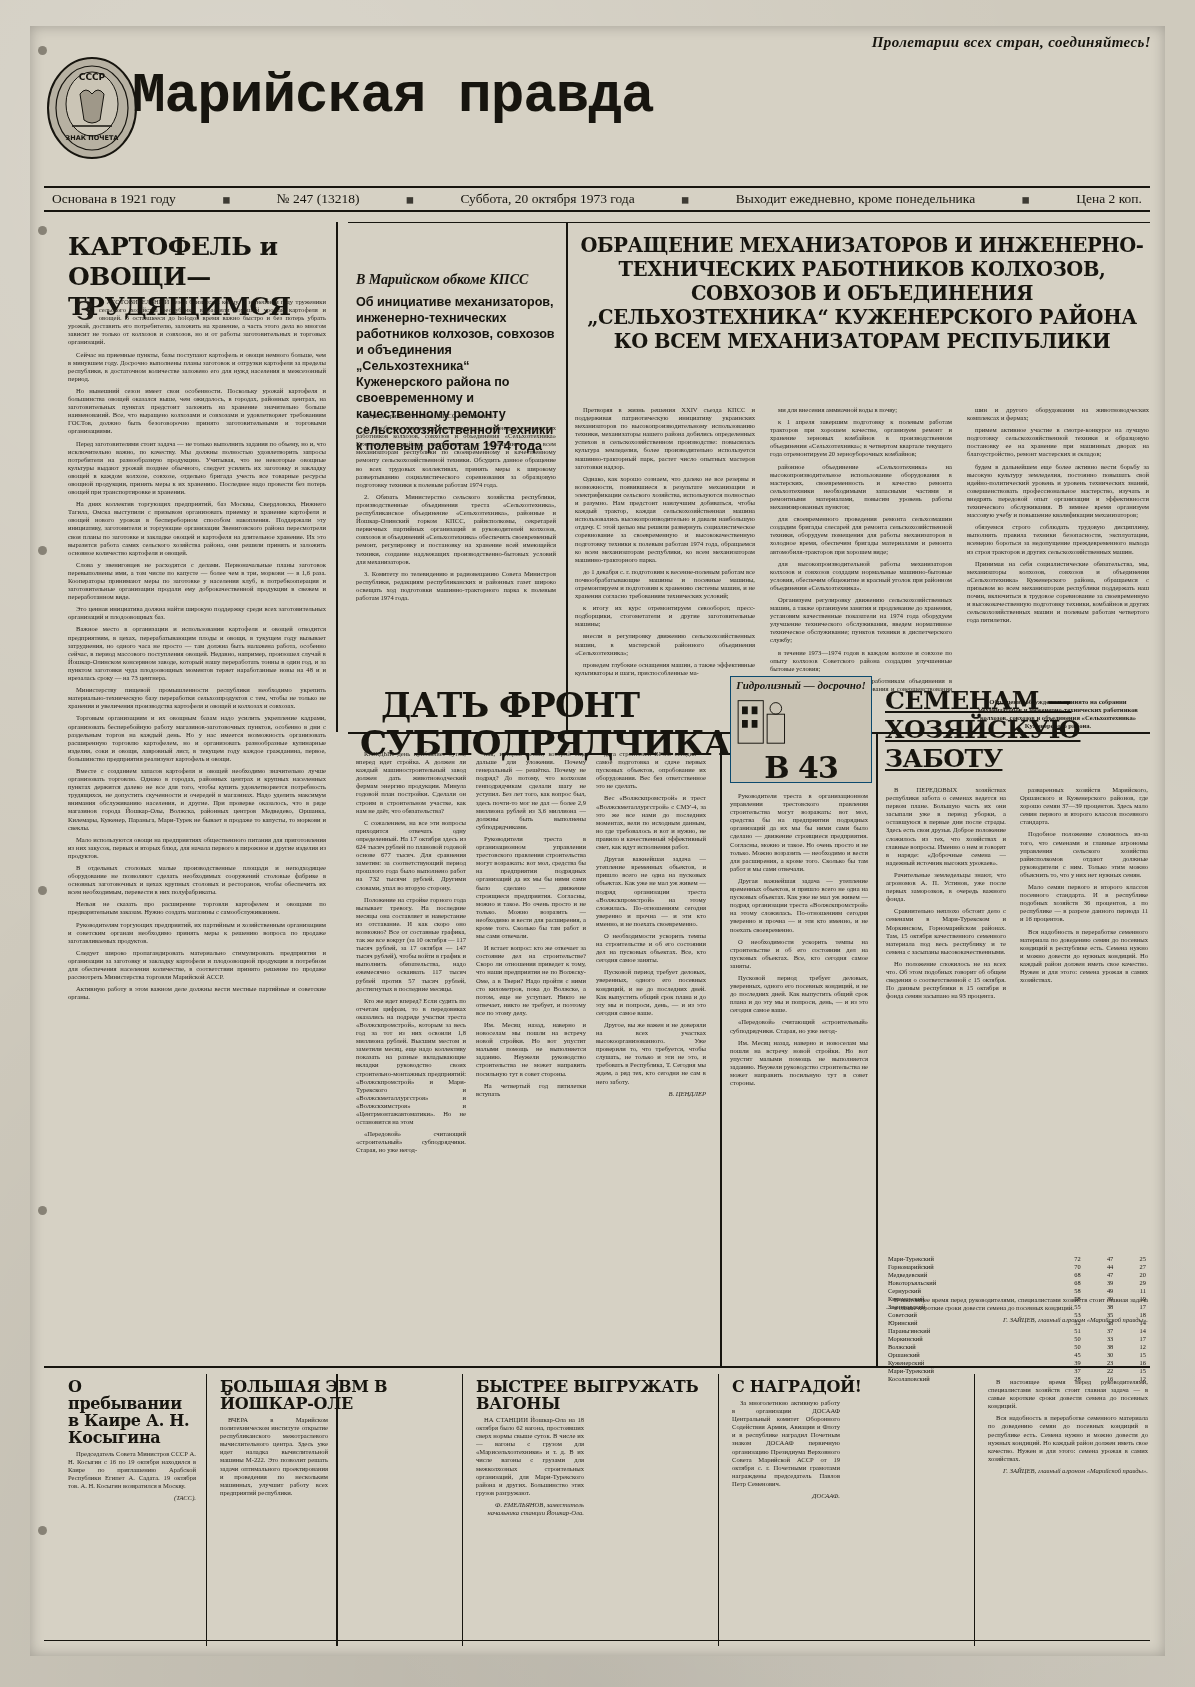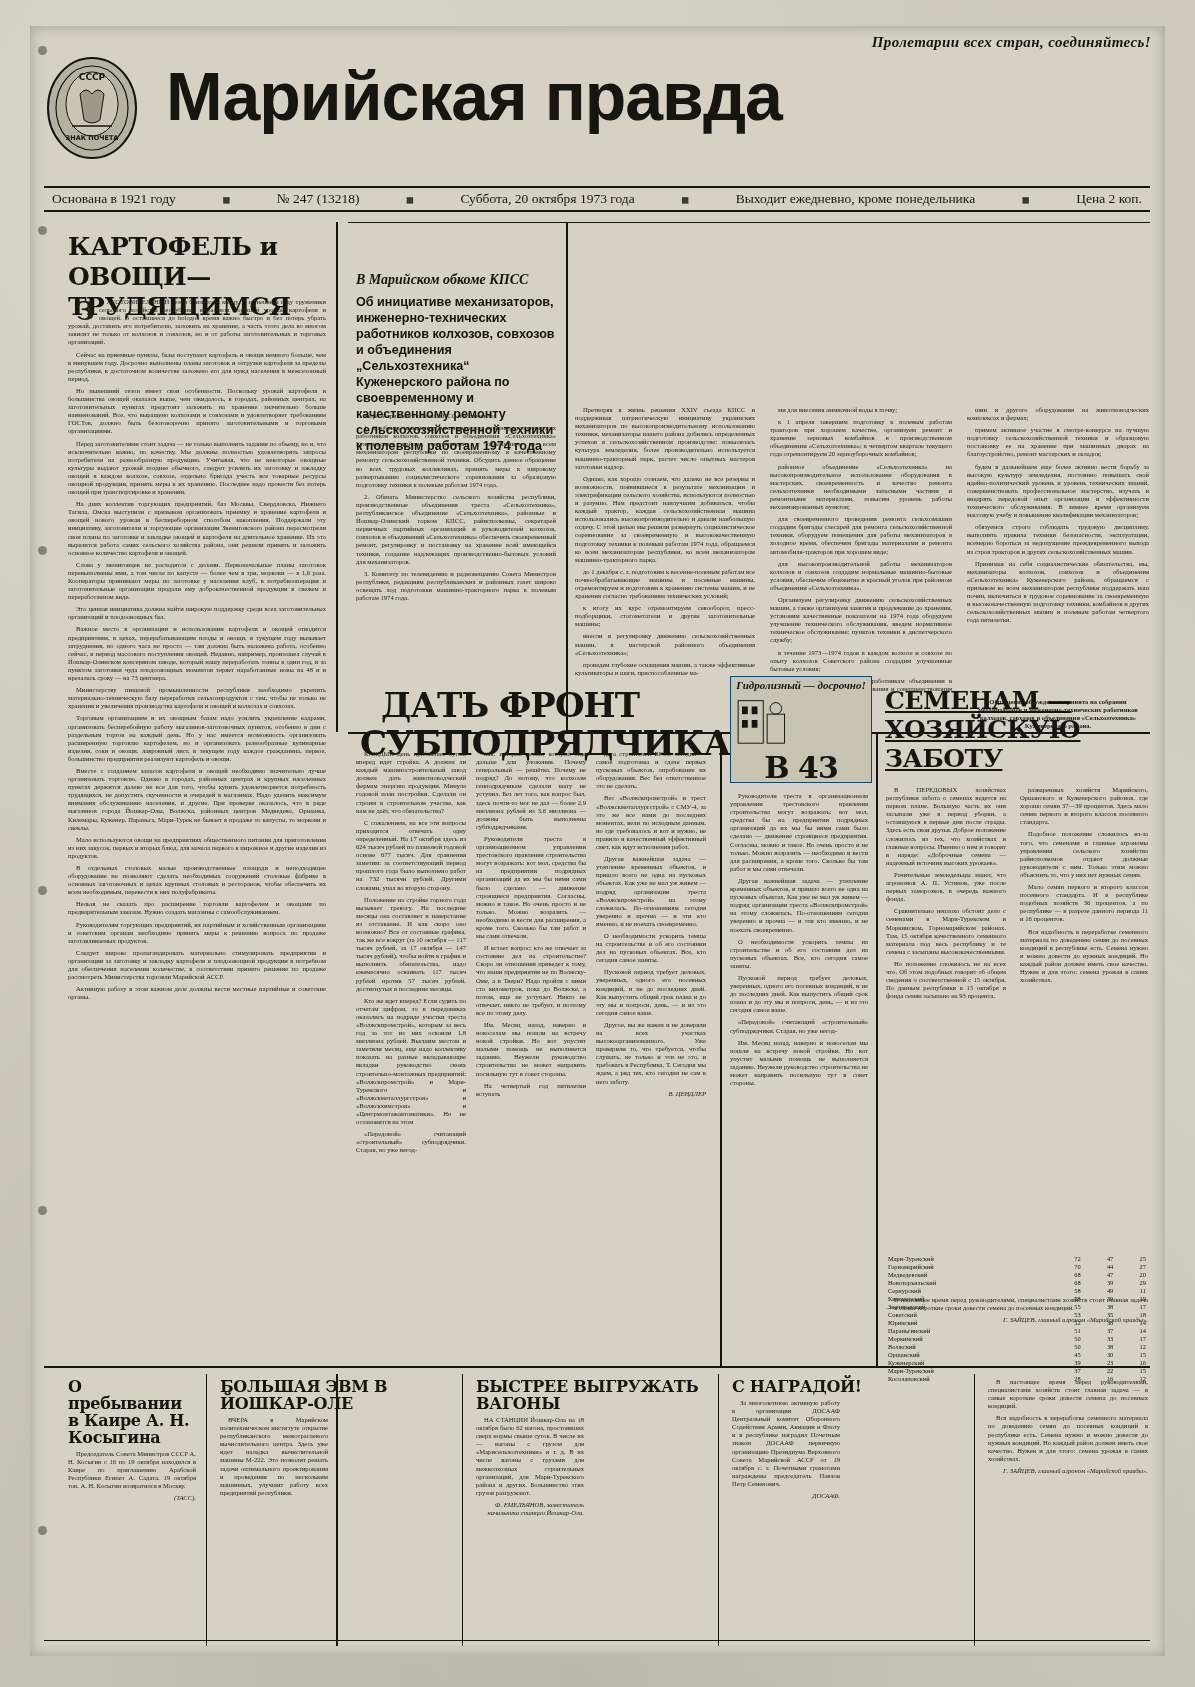--- a/index.html
+++ b/index.html
@@ -22,24 +22,24 @@
   }
   
   .slogan{
     position:absolute;right:14px;top:8px;
     font-style:italic;font-weight:bold;font-size:15px;letter-spacing:.4px;
   }
   .emblem{
     position:absolute;left:14px;top:28px;width:96px;height:108px;
   }
   .title{
-    position:absolute;left:136px;top:24px;width:1000px;
-    font-family:Liberation Sans, sans-serif;
+    position:absolute;left:102px;top:24px;width:1000px;
+    font-family:Liberation Mono, monospace;
     font-weight:900;
-    font-size:68px;
+    font-size:56px;
     line-height:92px;
     letter-spacing:-1px;
     white-space:nowrap;
   }
   .subtitle{
     position:absolute;left:118px;top:122px;width:1010px;
     font-family:"Liberation Sans", sans-serif;
     font-size:16.5px;font-weight:bold;letter-spacing:.2px;text-align:center;
   }
   .infobar{
@@ -212,20 +212,21 @@
       <div class="obkom-head">В Марийском обкоме КПСС</div>
       <div class="obkom-title">Об инициативе механизаторов, инженерно-технических работников колхозов, совхозов и объединения „Сельхозтехника“ Куженерского района по своевременному и качественному ремонту сельскохозяйственной техники к полевым работам 1974 года</div>
     </div>
     <div class="col" style="left:326px;top:386px;width:200px;height:310px;">
       <p>Бюро Марийского обкома КПСС постановило:</p>
       <p>1. Одобрить инициативу механизаторов, инженерно-технических работников колхозов, совхозов и объединения «Сельхозтехника» Куженерского района, выступивших с обращением ко всем механизаторам республики по своевременному и качественному ремонту сельскохозяйственной техники. Обсудить данное обращение во всех трудовых коллективах, принять меры к широкому развертыванию социалистического соревнования за образцовую подготовку техники к полевым работам 1974 года.</p>
       <p>2. Обязать Министерство сельского хозяйства республики, производственные объединения треста «Сельхозтехника», республиканское объединение «Сельхозтехника», районные и Йошкар-Олинский горком КПСС, райисполкомы, секретарей первичных партийных организаций и руководителей колхозов, совхозов и объединений «Сельхозтехника» обеспечить своевременный ремонт, регулировку и постановку на хранение всей имеющейся техники, создание надлежащих производственно-бытовых условий для механизаторов.</p>
       <p>3. Комитету по телевидению и радиовещанию Совета Министров республики, редакциям республиканских и районных газет широко освещать ход подготовки машинно-тракторного парка к полевым работам 1974 года.</p>
     </div>
 
+    <div class="big-appeal">ОБРАЩЕНИЕ МЕХАНИЗАТОРОВ И ИНЖЕНЕРНО-ТЕХНИЧЕСКИХ РАБОТНИКОВ КОЛХОЗОВ, СОВХОЗОВ И ОБЪЕДИНЕНИЯ „СЕЛЬХОЗТЕХНИКА“ КУЖЕНЕРСКОГО РАЙОНА КО ВСЕМ МЕХАНИЗАТОРАМ РЕСПУБЛИКИ</div>
 
     <div class="col" style="left:545px;top:380px;width:180px;height:320px;">
       <p>Претворяя в жизнь решения XXIV съезда КПСС и поддерживая патриотическую инициативу украинских механизаторов по высокопроизводительному использованию техники, механизаторы нашего района добились определенных успехов в сельскохозяйственном производстве: повысилась культура земледелия, более производительно используется машинно-тракторный парк, растет число опытных мастеров заготовки надзор.</p>
       <p>Однако, как хорошо сознаем, что далеко не все резервы и возможности, появившиеся в результате механизации и электрификации сельского хозяйства, используются полностью и разумно. Нам предстоит наилучшим добиваться, чтобы каждый трактор, каждая сельскохозяйственная машина использовались высокопроизводительно и давали наибольшую отдачу. С этой целью мы решили развернуть социалистическое соревнование за своевременную и высококачественную подготовку техники к полевым работам 1974 года, обращаемся ко всем механизаторам республики, ко всем механизаторам машинно-тракторного парка.</p>
       <p>до 1 декабря с. г. подготовим к весенне-полевым работам все почвообрабатывающие машины и посевные машины, отремонтируем и подготовим к хранению системы машин, и не хранения согласно требованиям технических условий;</p>
       <p>к итогу их курс отремонтируем севооборот, пресс-подборщики, стогометатели и другие заготовительные машины;</p>
       <p>внесли в регулировку движению сельскохозяйственных машин, в мастерской районного объединения «Сельхозтехника»;</p>
       <p>проведем глубокие оснащения машин, а также эффективные культиваторы и шаги, приспособленные ма-</p>
     </div>
     <div class="col" style="left:740px;top:380px;width:182px;height:320px;">

